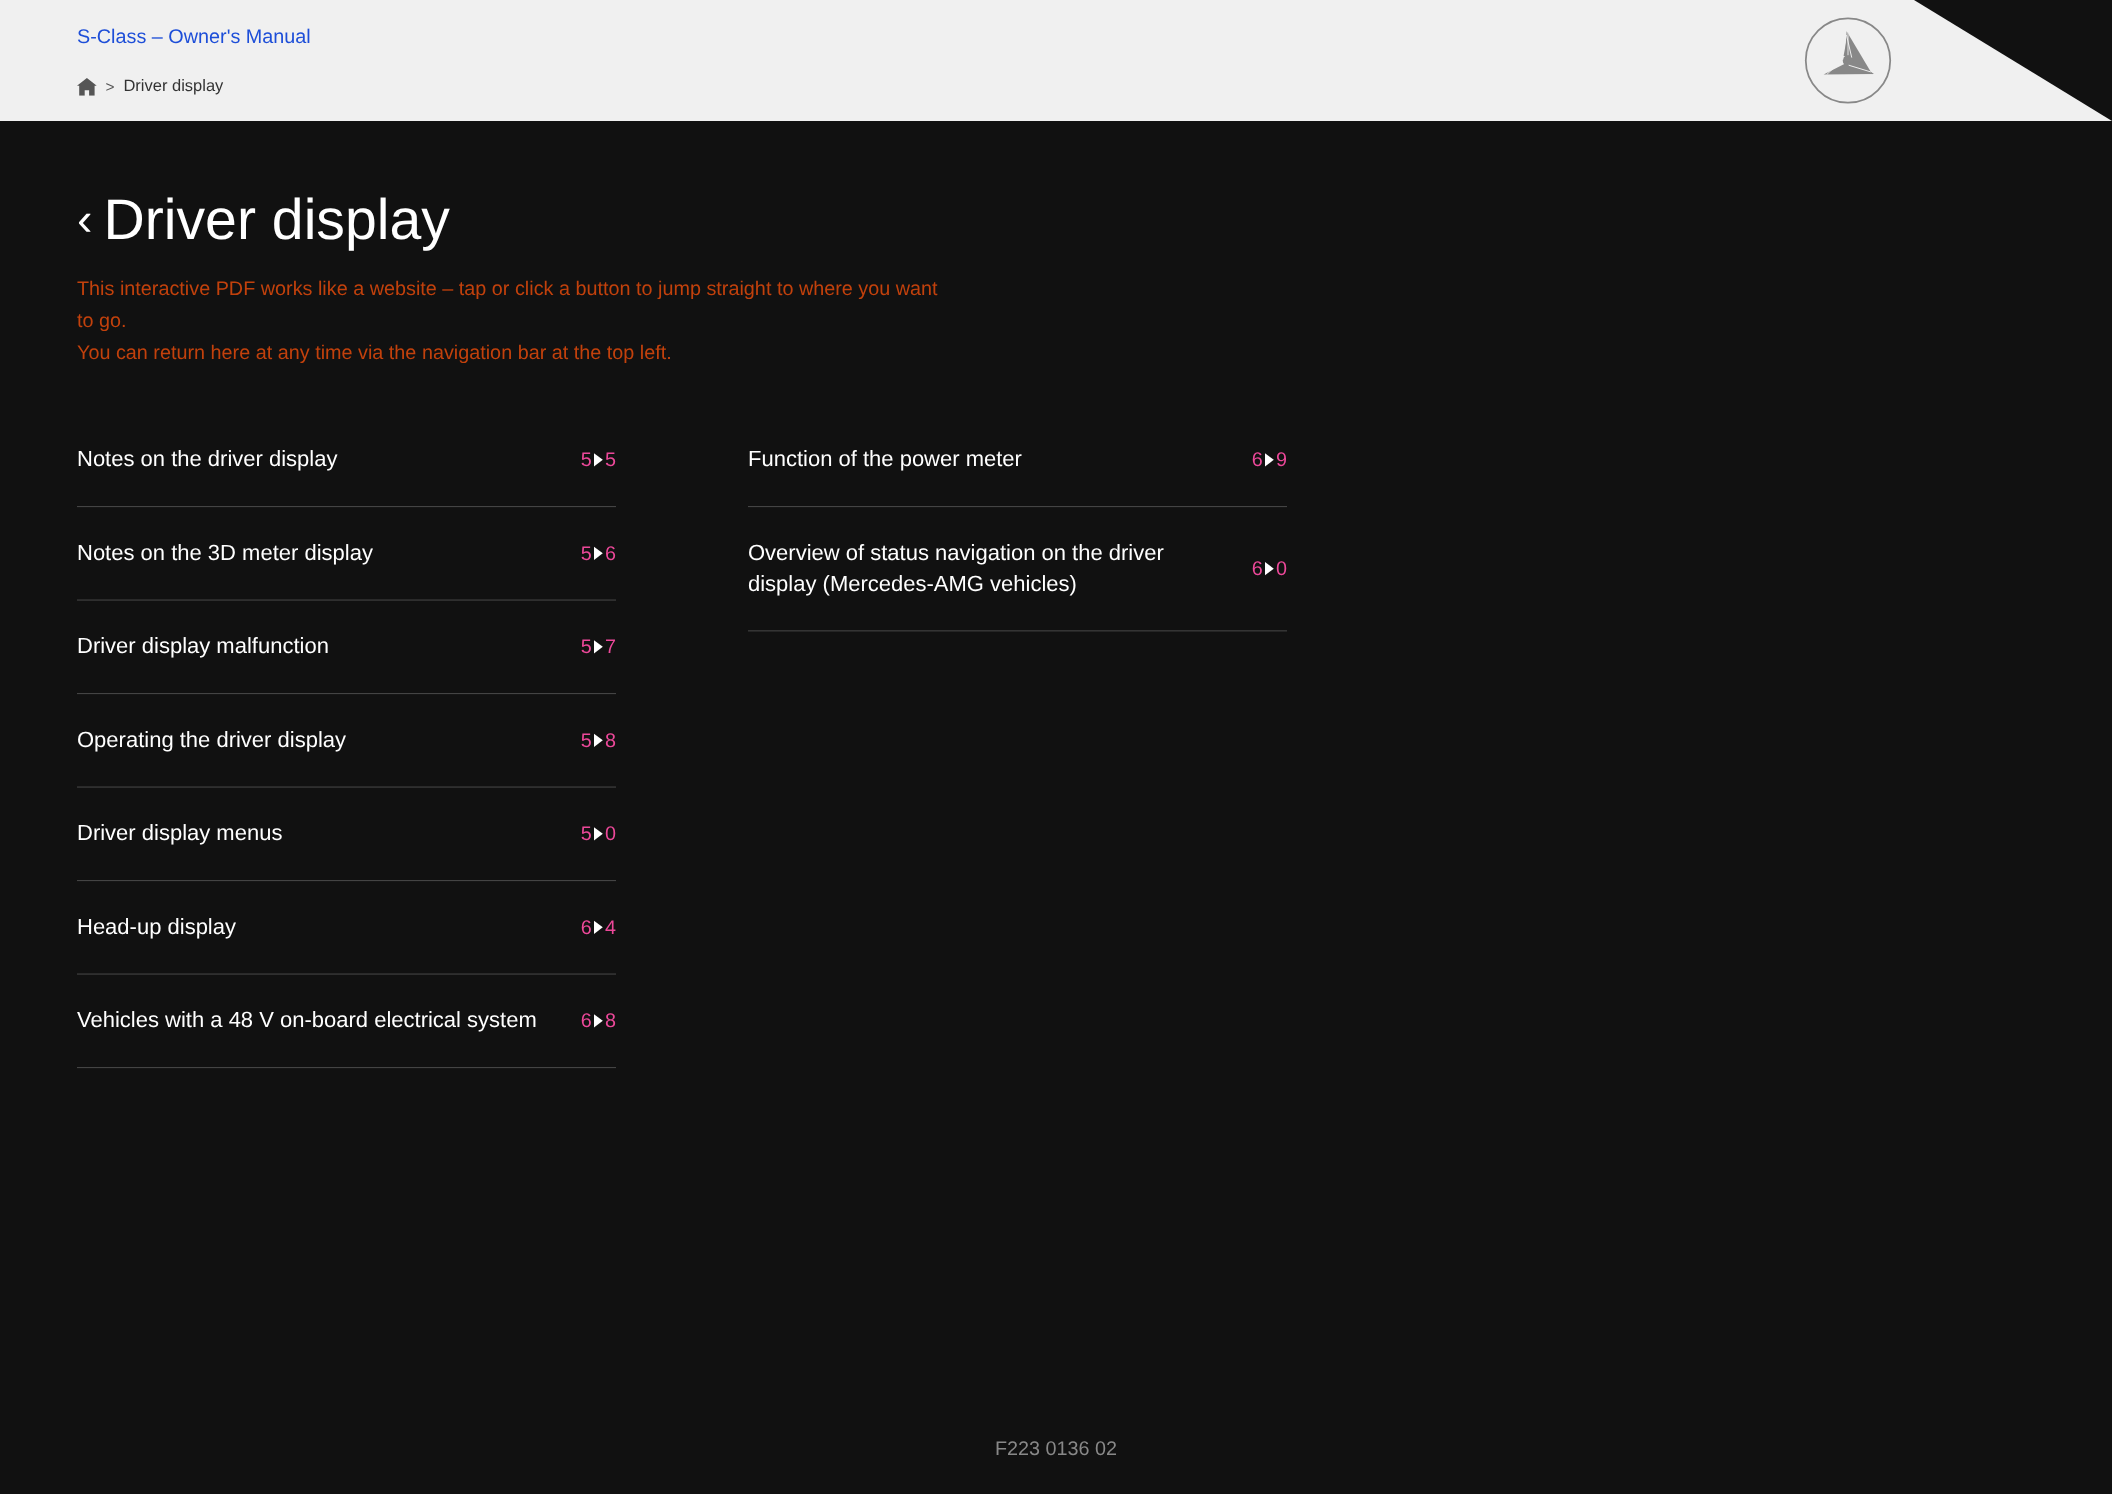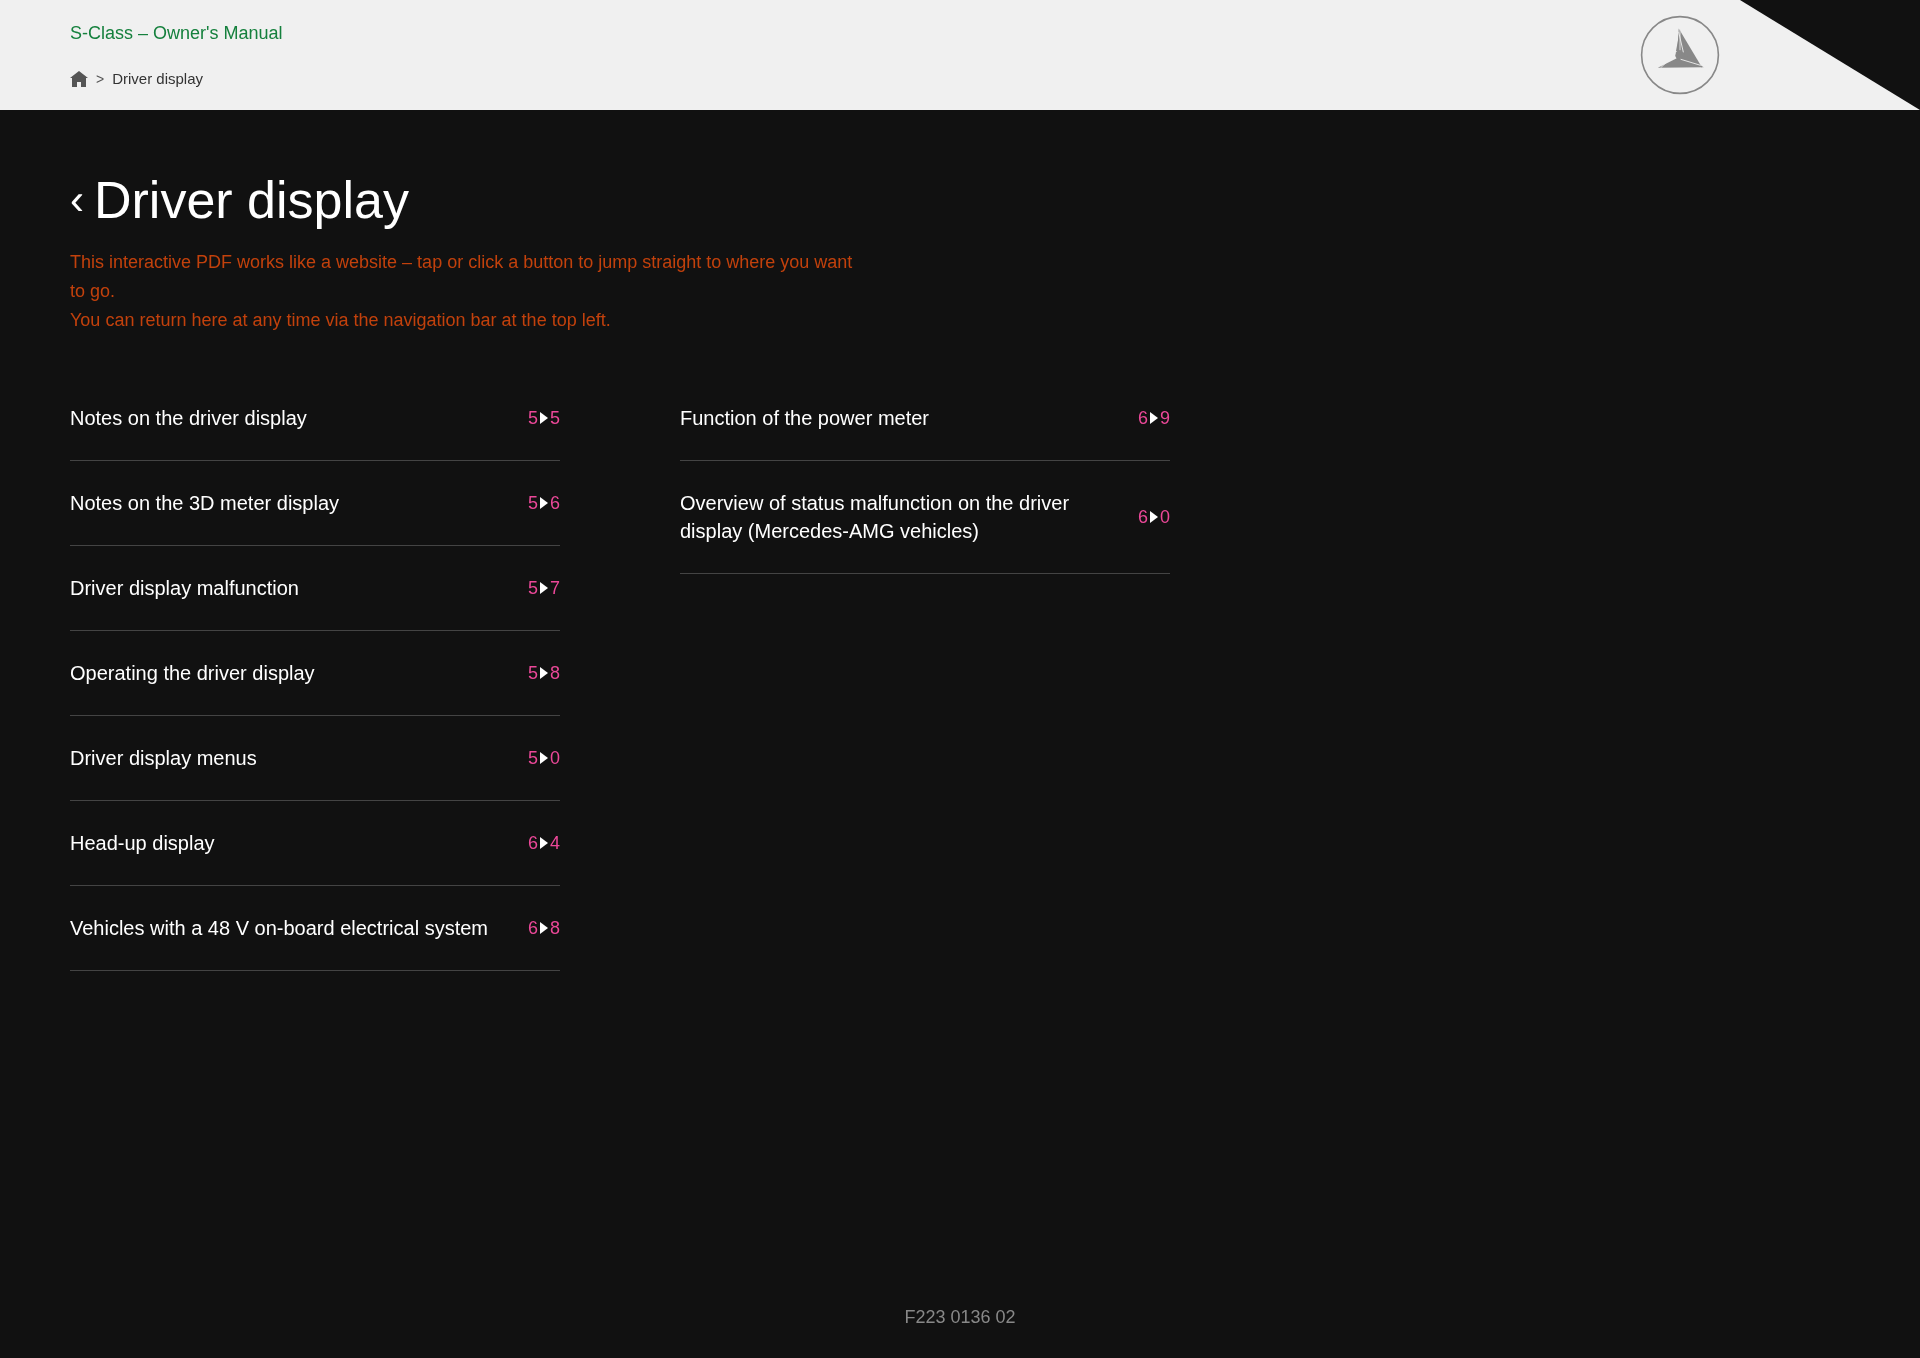--- a/index.html
+++ b/index.html
@@ -37,21 +37,21 @@
       right: 0;
       width: 0;
       height: 0;
       border-style: solid;
       border-width: 0 180px 110px 0;
       border-color: transparent #111111 transparent transparent;
     }
 
     .header-title {
       font-size: 18px;
-      color: #15803d;
+      color: #1d4ed8;
       font-weight: 400;
       margin-bottom: 26px;
     }
 
     .breadcrumb {
       display: flex;
       align-items: center;
       gap: 8px;
     }
 
@@ -279,21 +279,21 @@
           <span class="toc-item-page">6<span class="toc-arrow"></span>8</span>
         </div>
       </div>
 
     <div class="toc-column" id="right-col">
     <div class="toc-item">
           <span class="toc-item-label">Function of the power meter</span>
           <span class="toc-item-page">6<span class="toc-arrow"></span>9</span>
         </div>
         <div class="toc-item">
-          <span class="toc-item-label">Overview of status malfunction on the driver display (Mercedes-AMG vehicles)</span>
+          <span class="toc-item-label">Overview of status navigation on the driver display (Mercedes-AMG vehicles)</span>
           <span class="toc-item-page">6<span class="toc-arrow"></span>0</span>
         </div>
       </div>
 
   </div>
 
 </main>
 
 <footer class="footer">
   <span>F223 0136 02</span>

